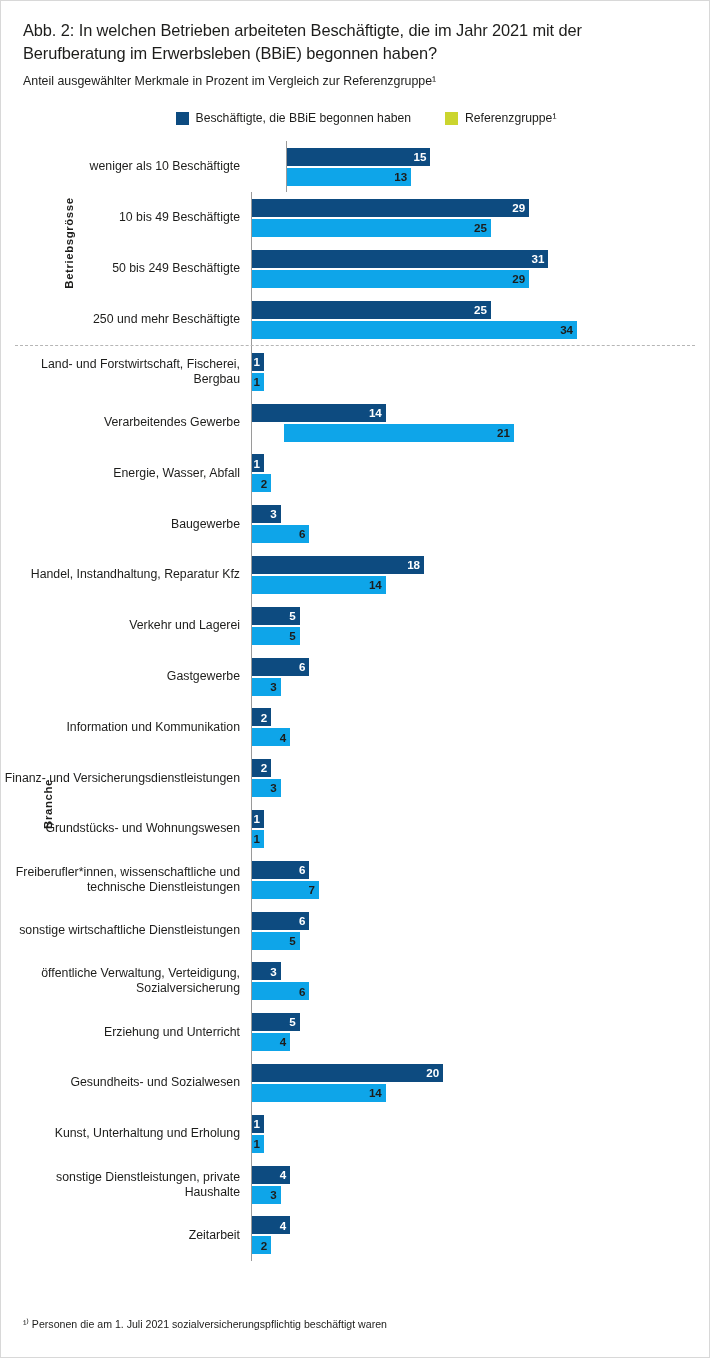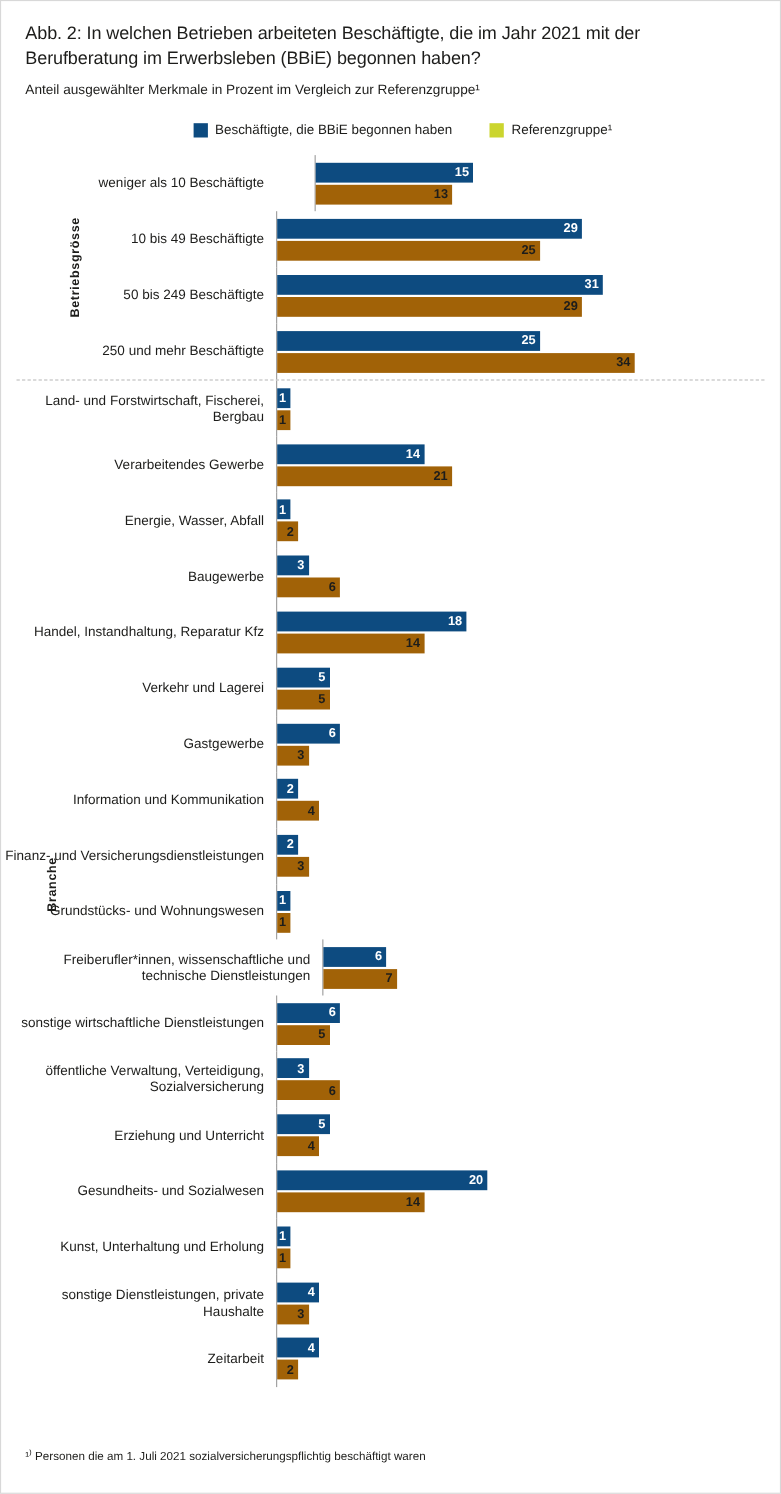--- a/index.html
+++ b/index.html
@@ -102,21 +102,21 @@
     height:18px;
     display:flex;
     align-items:center;
     justify-content:flex-end;
     box-sizing:border-box;
     min-width:12px;
     padding-right:4px;
   }
   .bar + .bar{margin-top:2px;}
   .bar.blue{background:#0d4b80;}
-  .bar.yellow{background:#a16207;text-align:right;}
+  .bar.yellow{background:#0ea5e9;text-align:right;}
   .bar .val{
     font-size:11.6px;
     font-weight:700;
     line-height:1;
     white-space:nowrap;
   }
   .bar.blue .val{color:#ffffff;}
   .bar.yellow .val{color:#1d1d1b;}
   .divider{
     height:0;
@@ -237,21 +237,21 @@
               </div>
             </div>
           </div>
           <div class="row" style="height: 50.8px;">
             <div class="cat-label">Verarbeitendes Gewerbe</div>
             <div class="bars" style="align-self: stretch;">
               <div style="position: absolute; top: 50%; transform: translateY(-50%); left: 0px;">
                 <div class="bar blue" style="width: 133.84px;">
                   <span class="val">14</span>
                 </div>
-                <div class="bar yellow" style="width: 159px;">
+                <div class="bar yellow" style="width: 230px; margin-left: 32px;">
                   <span class="val">21</span>
                 </div>
               </div>
             </div>
           </div>
           <div class="row" style="height: 50.8px;">
             <div class="cat-label">Energie, Wasser, Abfall</div>
             <div class="bars" style="align-self: stretch;">
               <div style="position: absolute; top: 50%; transform: translateY(-50%); left: 0px;">
                 <div class="bar blue" style="width: 12px;">
@@ -347,21 +347,21 @@
               <div style="position: absolute; top: 50%; transform: translateY(-50%); left: 0px;">
                 <div class="bar blue" style="width: 12px;">
                   <span class="val">1</span>
                 </div>
                 <div class="bar yellow" style="width: 12px;">
                   <span class="val">1</span>
                 </div>
               </div>
             </div>
           </div>
-          <div class="row" style="height: 50.8px; padding-left: 42px;">
+          <div class="row" style="height: 50.8px;">
             <div class="cat-label">Freiberufler*innen, wissenschaftliche und technische Dienstleistungen</div>
             <div class="bars" style="align-self: stretch;">
               <div style="position: absolute; top: 50%; transform: translateY(-50%); left: 0px;">
                 <div class="bar blue" style="width: 57.36px;">
                   <span class="val">6</span>
                 </div>
                 <div class="bar yellow" style="width: 66.92px;">
                   <span class="val">7</span>
                 </div>
               </div>

